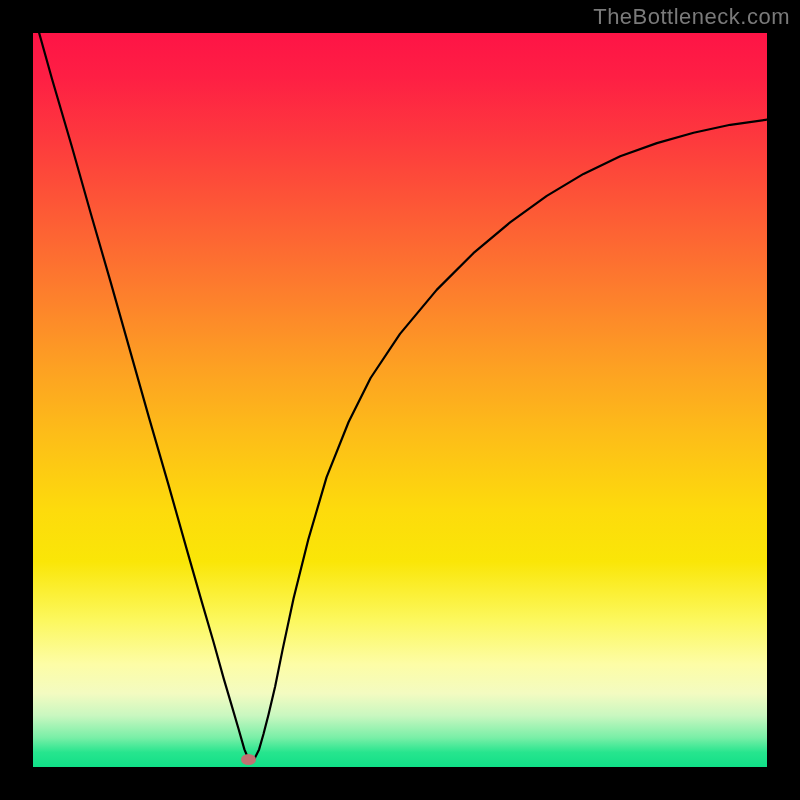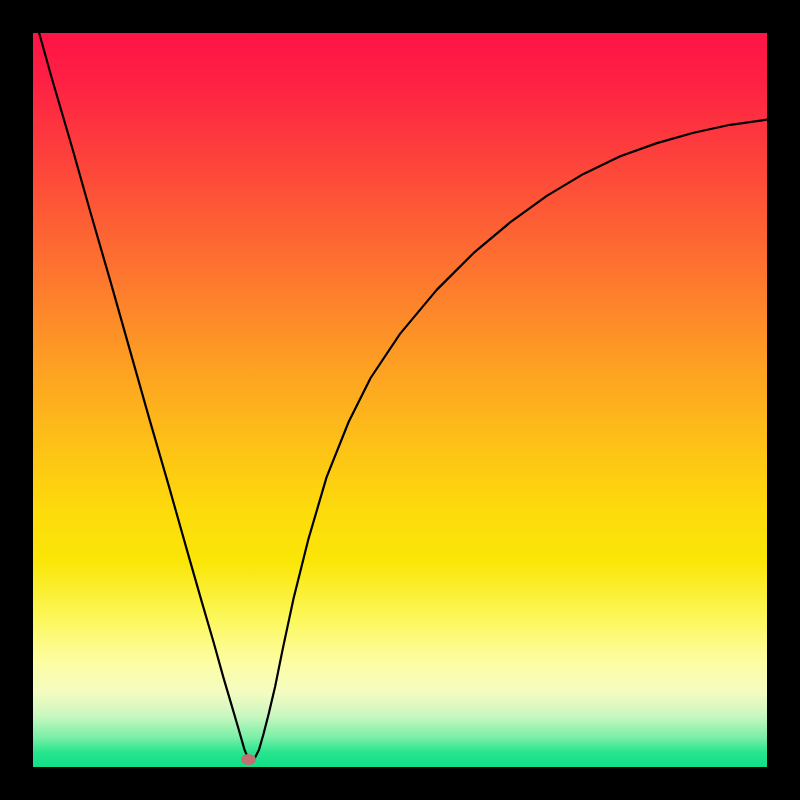--- a/index.html
+++ b/index.html
@@ -72,20 +72,21 @@
     background: #c07272;
     border-radius: 50%;
     z-index: 3;
     
   }
 </style>
 </head>
 <body>
 
 <div class="frame">
+  <div class="watermark" data-bind="watermark">TheBottleneck.com</div>
 
   <div class="plot-area">
     <div class="gradient"></div>
 
     <svg class="curve" viewBox="0 0 734 734" preserveAspectRatio="none">
       <path id="curve-path" d="M0.0 -22.0 L19.1 46.2 L38.9 113.8 L58.0 181.3 L77.8 249.6 L96.9 317.1 L116.0 384.6 L135.8 452.9 L154.9 520.4 L168.8 568.9 L180.6 609.2 L190.8 645.9 L198.2 670.9 L205.5 695.8 L211.4 716.4 L215.1 725.2 L218.0 729.6 L221.7 725.2 L226.1 716.4 L230.5 701.0 L235.6 681.2 L242.2 653.3 L249.6 616.6 L260.6 565.2 L275.3 506.5 L293.6 444.1 L315.6 389.0 L337.6 345.0 L367.0 300.9 L403.7 256.9 L440.4 220.2 L477.1 189.4 L513.8 162.9 L550.5 140.9 L587.2 123.3 L623.9 110.1 L660.6 99.8 L697.3 91.8 L734.0 86.6" fill="none" stroke="#000" stroke-width="2.2" stroke-linejoin="round" stroke-linecap="round"></path>
     </svg>
 
     <div class="dot" data-bind-attr="style:marker_style" style="left:208px; top:721px;"></div>
   </div>

